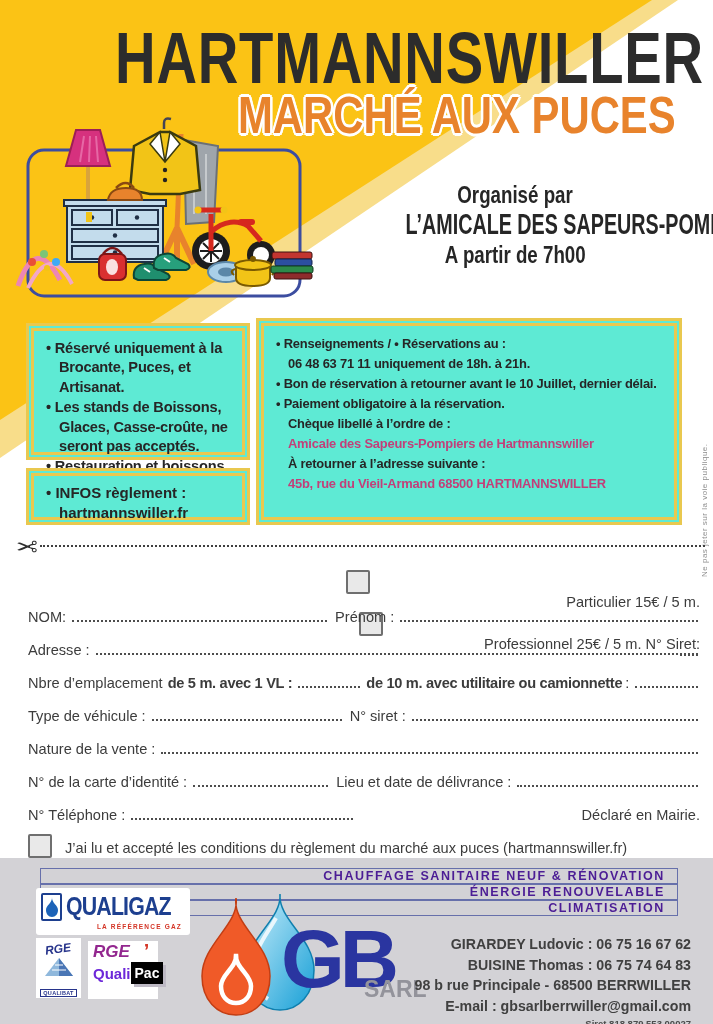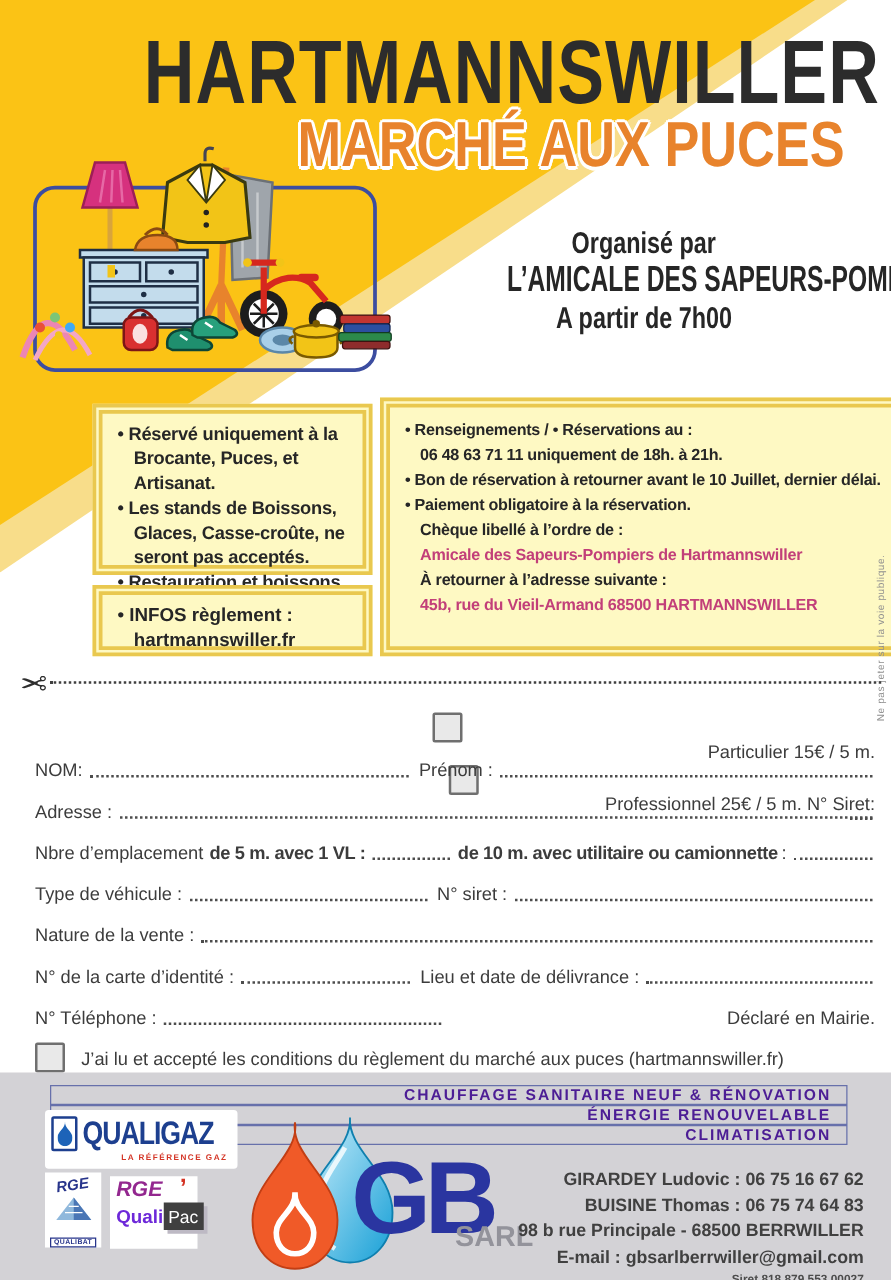--- a/index.html
+++ b/index.html
@@ -25,21 +25,21 @@
     font-size:51px; color:#E8832C;
     text-shadow:-3px 0 #fff,3px 0 #fff,0 -3px #fff,0 3px #fff,-2px -2px #fff,2px 2px #fff,-2px 2px #fff,2px -2px #fff; }
 
   .headline { position:absolute; left:320px; top:158px; width:390px; text-align:center; color:#262626; }
   .h-date .cx { font-size:49px; transform:scaleX(.66); }
   .h-org { margin-top:25px; } .h-org .cx { font-size:24px; transform:scaleX(.78); }
   .h-amicale { margin-top:3px; } .h-amicale .cx { font-size:29px; transform:scaleX(.68); }
   .h-start { margin-top:4px; } .h-start .cx { font-size:24px; transform:scaleX(.78); }
 
   
-  .gold-box { position:absolute; border:8px double #E9C84F; background:#fef9c3; color:#262626; font-weight:bold;margin-left:48px; }
+  .gold-box { position:absolute; border:8px double #E9C84F; background:#5eead4; color:#262626; font-weight:bold; }
   .rules-box { left:26px; top:323px; width:224px; height:137px; padding:8px 6px 6px 12px;
     font-size:14.6px; line-height:1.33; letter-spacing:-0.2px; }
   .rules-box p { padding-left:13px; text-indent:-13px; margin-bottom:1px; }
   .infos-box { left:26px; top:468px; width:224px; height:57px; padding:7px 6px 4px 12px;
     font-size:15px; line-height:1.35; }
   .infos-box .cont { padding-left:13px; }
   .res-box { left:256px; top:318px; width:426px; height:207px; padding:8px 8px 5px 12px;
     font-size:12.9px; line-height:1.55; letter-spacing:-0.2px; }
   .res-box p.ind { padding-left:12px; }
   .magenta { color:#C23F79; }
@@ -89,21 +89,21 @@
   .rge1 .qb-label { font-size:5.5px; font-weight:bold; color:#27348B; border:1px solid #27348B;
     display:inline-block; padding:0 2px; margin-top:1px; letter-spacing:.3px; }
 
   .rge2 { position:absolute; left:88px; top:83px; width:70px; height:58px; background:#fff;
     padding:2px 0 0 5px; }
   .rge2 .top { display:flex; align-items:flex-start; }
   .rge2 .rge-word { font-size:17px; font-weight:bold; font-style:italic; color:#93278F; line-height:1; }
   .rge2 .comma { font-size:20px; font-weight:bold; color:#D43425; line-height:.8; margin-left:14px; }
   .rge2 .bottom { display:flex; align-items:center; margin-top:2px; }
   .rge2 .quali { font-size:15px; font-weight:bold; color:#6d28d9; line-height:1; }
-  .rge2 .pacbox { background:#404040; color:#fff; font-size:14px; font-weight:normal;
+  .rge2 .pacbox { background:#000000; color:#fff; font-size:14px; font-weight:bold;
     padding:4px 4px; line-height:1; box-shadow:3px 3px 0 #bdb9c4; }
 
   .gb-mark { position:absolute; left:196px; top:34px; }
   .gb-text { position:absolute; left:281px; top:60px; font-size:82px; font-weight:bold;
     color:#2A35A0; letter-spacing:-5px; line-height:1; }
   .sarl { position:absolute; left:364px; top:118px; font-size:23px; font-weight:bold; color:#93939B; }
 
   .contacts { position:absolute; right:22px; top:76px; text-align:right;
     font-size:14.2px; font-weight:bold; color:#404040; line-height:1.45; }
   .contacts .siret { font-size:9.5px; color:#4c4c4c; margin-top:1px; }

